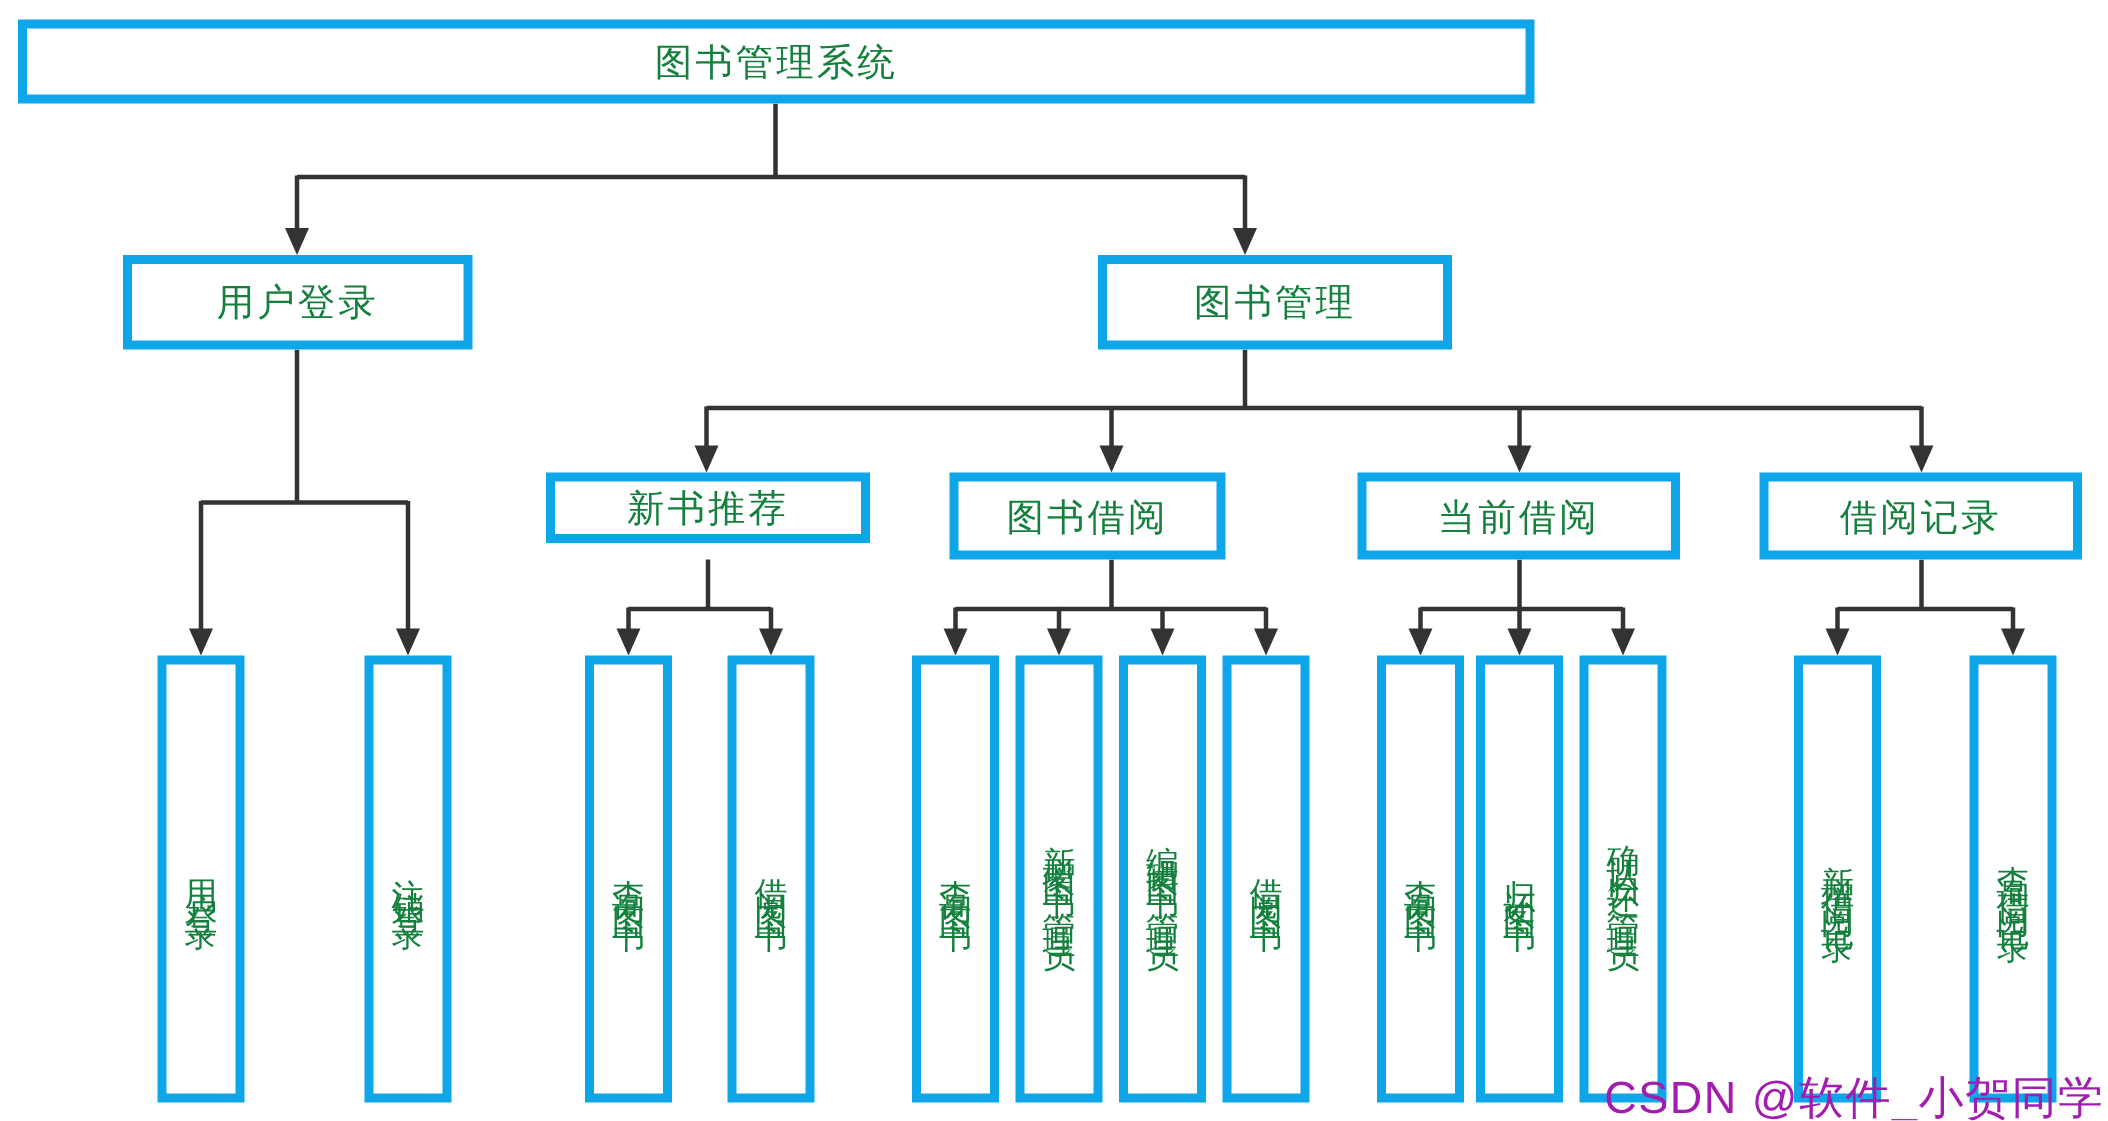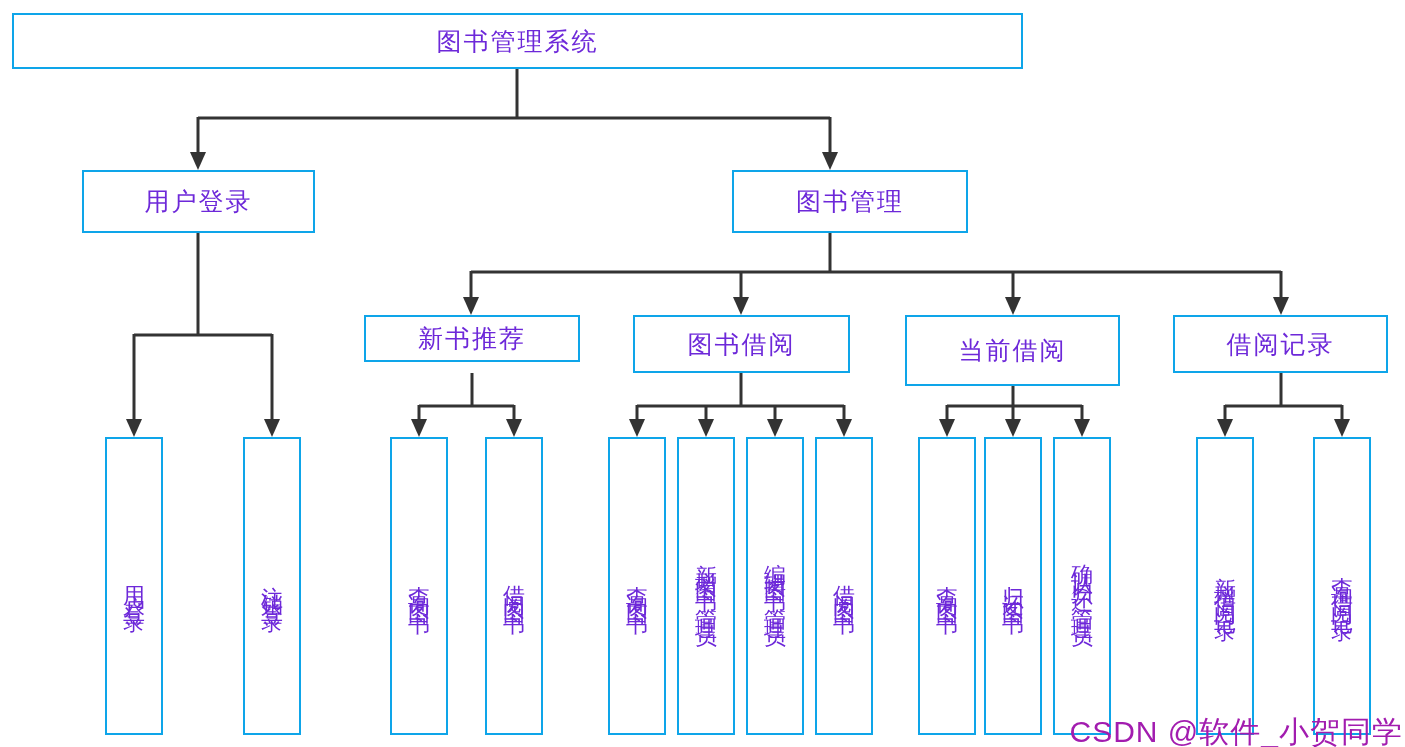--- a/index.html
+++ b/index.html
@@ -13,25 +13,25 @@
   }
   #connectors {
     position: absolute;
     left: 0; top: 0;
     width: 1405px; height: 747px;
   }
   .box {
     position: absolute;
     box-sizing: border-box;
     background: #ffffff;
-    border: 2px solid #0ea5e9;
+    border: 6px solid #0ea5e9;
     display: flex;
     align-items: center;
     justify-content: center;
-    color: #6d28d9;
+    color: #15803d;
     text-align: center;
   }
   .h-box {
     font-size: 25px;
     letter-spacing: 2px;
     white-space: nowrap;
   }
   .v-box {
     writing-mode: vertical-rl;
     text-orientation: mixed;
@@ -123,22 +123,22 @@
       <polygon points="1334,419 1350,419 1342,437"></polygon>
     </g>
   </svg>
 
   <div class="box h-box" style="left:12px; top:13px; width:1011px; height:56px;">图书管理系统</div>
 
   <div class="box h-box" style="left:82px; top:170px; width:233px; height:63px;">用户登录</div>
   <div class="box h-box" style="left:712px; top:170px; width:236px; height:63px;margin-left:20px;">图书管理</div>
 
   <div class="box h-box" style="left:364px; top:315px; width:216px; height:47px;">新书推荐</div>
-  <div class="box h-box" style="left:633px; top:315px; width:217px; height:58px;text-align:right;">图书借阅</div>
-  <div class="box h-box" style="left:905px; top:315px; width:215px; height:71px;">当前借阅</div>
+  <div class="box h-box" style="left:633px; top:315px; width:184px; height:58px;text-align:right;">图书借阅</div>
+  <div class="box h-box" style="left:905px; top:315px; width:215px; height:58px;">当前借阅</div>
   <div class="box h-box" style="left:1173px; top:315px; width:215px; height:58px;">借阅记录</div>
 
   <div class="box v-box" style="left:105px; top:437px; width:58px; height:298px;">用户登录</div>
   <div class="box v-box" style="left:243px; top:437px; width:58px; height:298px;">注销登录</div>
 
   <div class="box v-box" style="left:390px; top:437px; width:58px; height:298px;">查询图书</div>
   <div class="box v-box" style="left:485px; top:437px; width:58px; height:298px;">借阅图书</div>
 
   <div class="box v-box" style="left:608px; top:437px; width:58px; height:298px;">查询图书</div>
   <div class="box v-box" style="left:677px; top:437px; width:58px; height:298px;">新增图书（管理员）</div>

